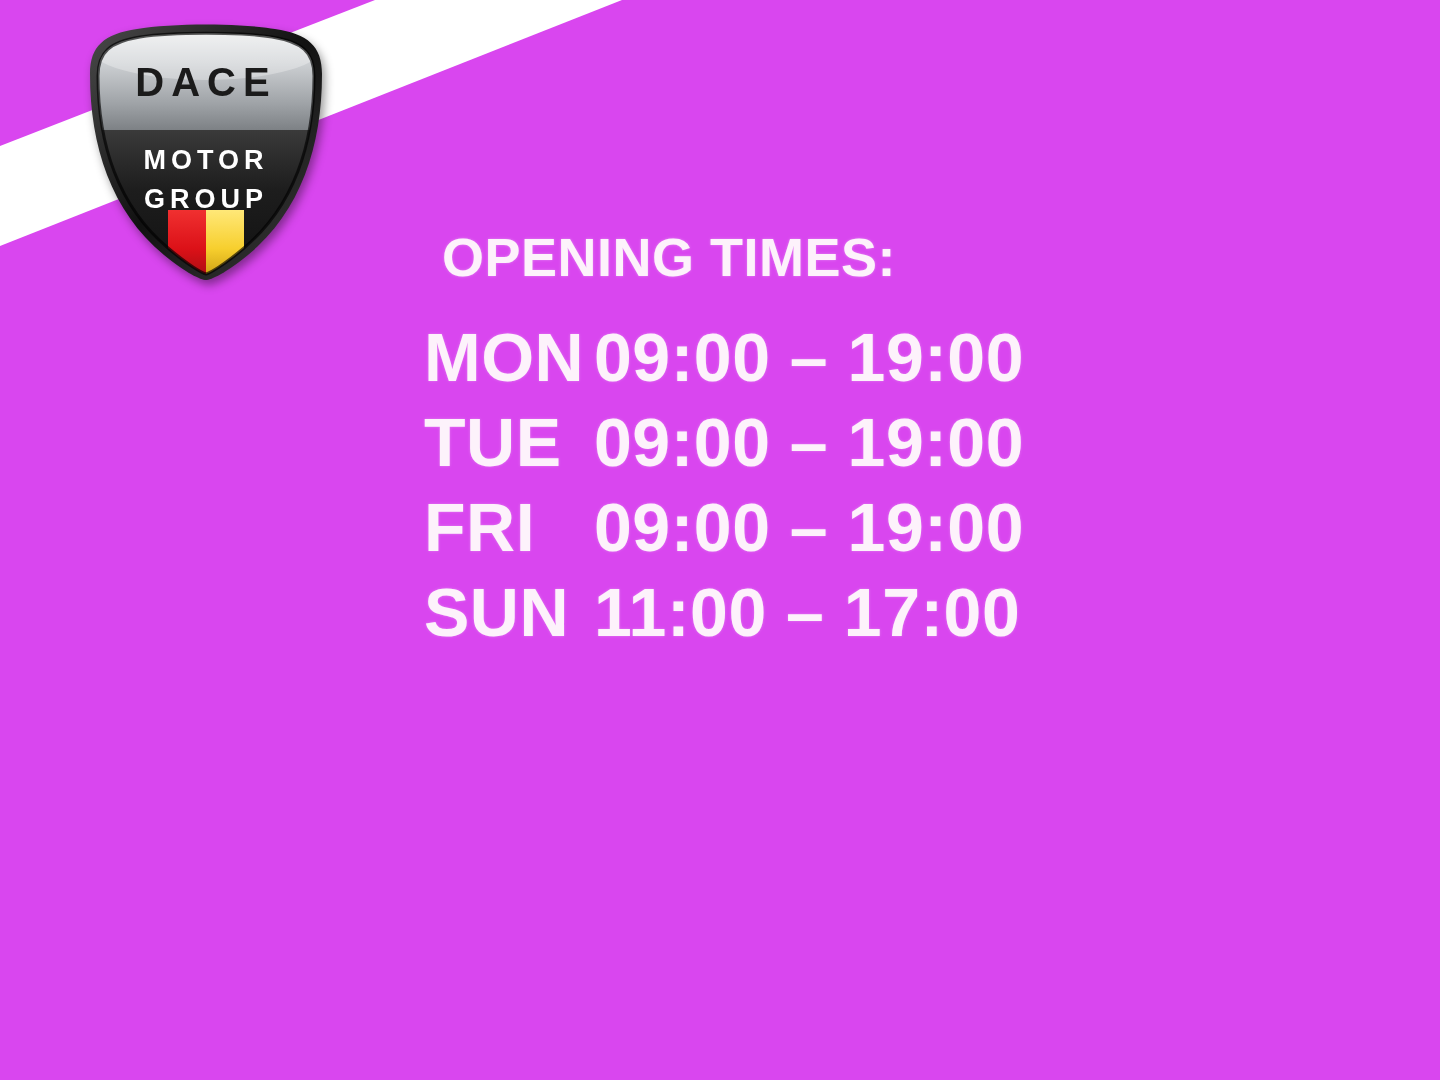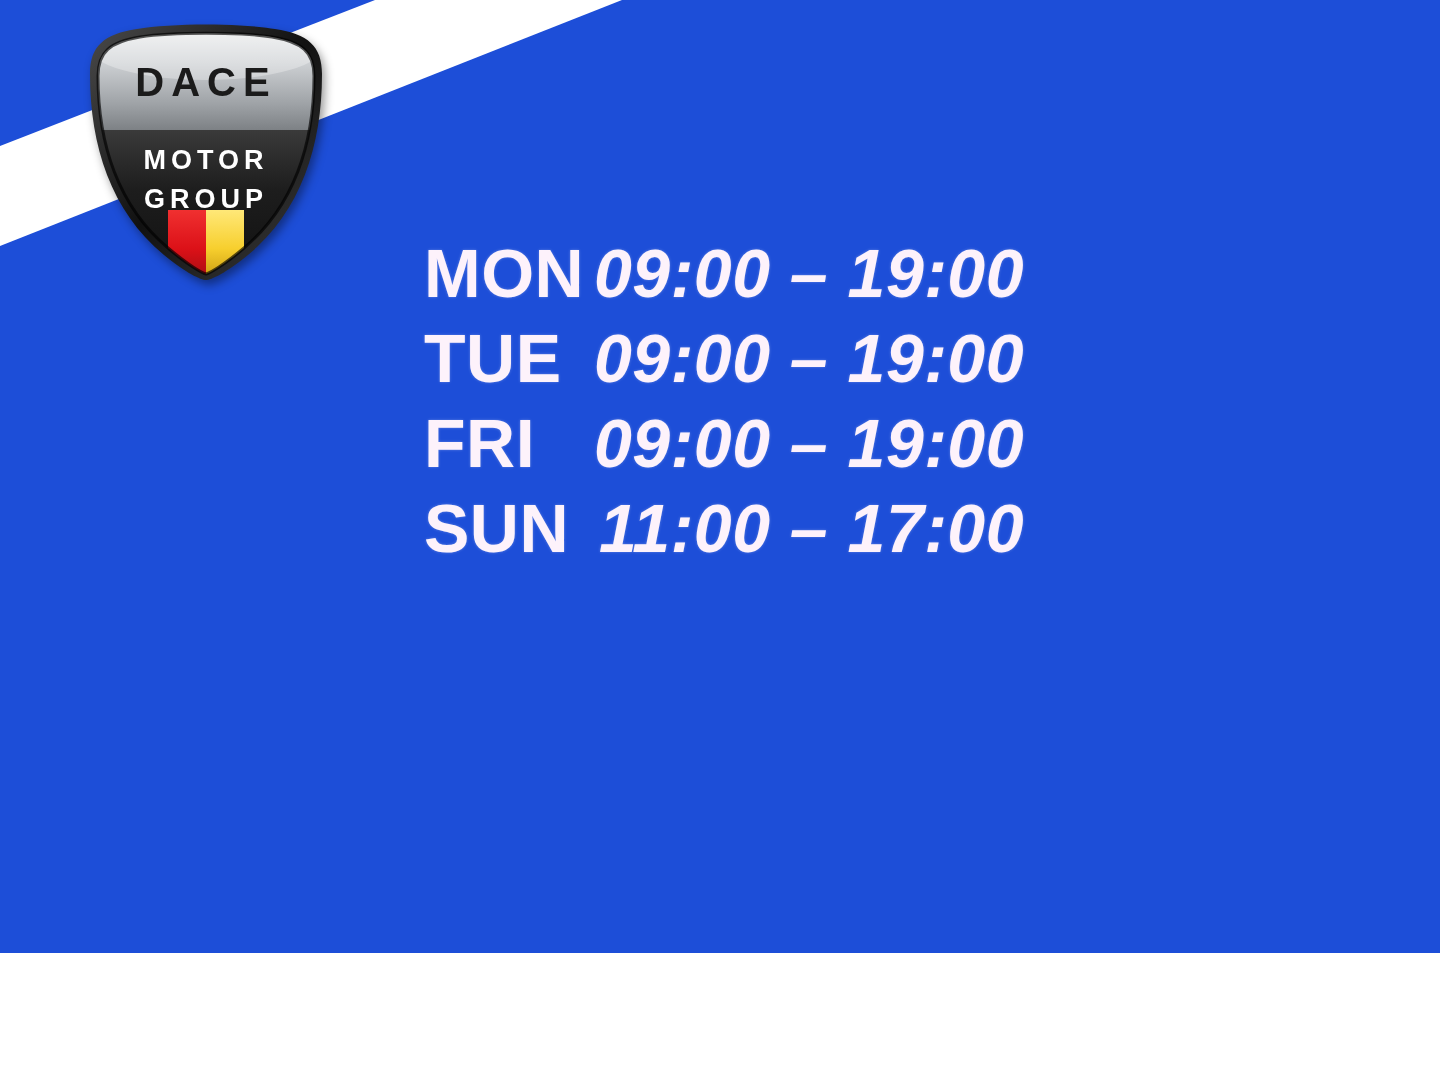--- a/index.html
+++ b/index.html
@@ -10,22 +10,22 @@
   body {
     width: 1440px;
     height: 1080px;
     overflow: hidden;
     font-family: "Liberation Sans", sans-serif;
   }
 
   #poster {
     position: relative;
     width: 1440px;
-    height: 953px;
-    background: #1d4ed8;
+    height: 1080px;
+    background: #d946ef;
     overflow: hidden;
   }
 
   
   .stripe-layer {
     position: absolute;
     inset: 0;
     pointer-events: none;
   }
   .stripe-svg {
@@ -88,22 +88,21 @@
     line-height: 1;
     letter-spacing: 0.5px;
     white-space: nowrap;
     text-shadow: 0 0 3px rgba(255,255,255,0.30);
   }
   .col-day {
     width: 190px;
     text-align: left;
   }
   .col-time {
-    text-align: right;
-    font-style: italic;
+    text-align: left;
   }
 </style>
 </head>
 <body>
 
 <div id="poster">
 
   <div class="stripe-layer">
     <svg class="stripe-svg" viewBox="0 0 1440 1080" preserveAspectRatio="none">
       <polygon points="375,0 622,0 0,246 0,146" fill="#ffffff"></polygon>
@@ -185,20 +184,21 @@
       <text x="126" y="72" text-anchor="middle" font-family="'Liberation Sans', sans-serif" font-size="40" font-weight="700" letter-spacing="7" fill="#1b1b1b">DACE</text>
 
       <text x="126" y="145" text-anchor="middle" font-family="'Liberation Sans', sans-serif" font-size="27" font-weight="700" letter-spacing="5" fill="#ffffff">MOTOR</text>
 
       <text x="126" y="184" text-anchor="middle" font-family="'Liberation Sans', sans-serif" font-size="27" font-weight="700" letter-spacing="5" fill="#ffffff">GROUP</text>
     </svg>
   </div>
 
   <div class="hours-block">
 
+    <div class="hours-title">OPENING TIMES:</div>
 
     <table class="hours-table">
       <tbody>
         <tr>
           <td class="col-day">MON</td>
           <td class="col-time">09:00 – 19:00</td>
         </tr>
         <tr>
           <td class="col-day">TUE</td>
           <td class="col-time">09:00 – 19:00</td>

